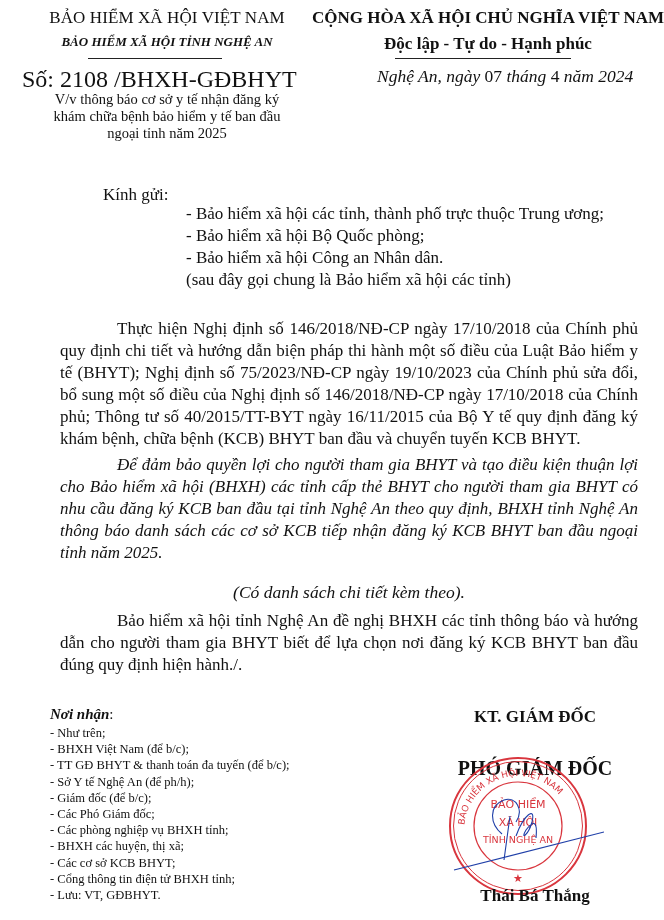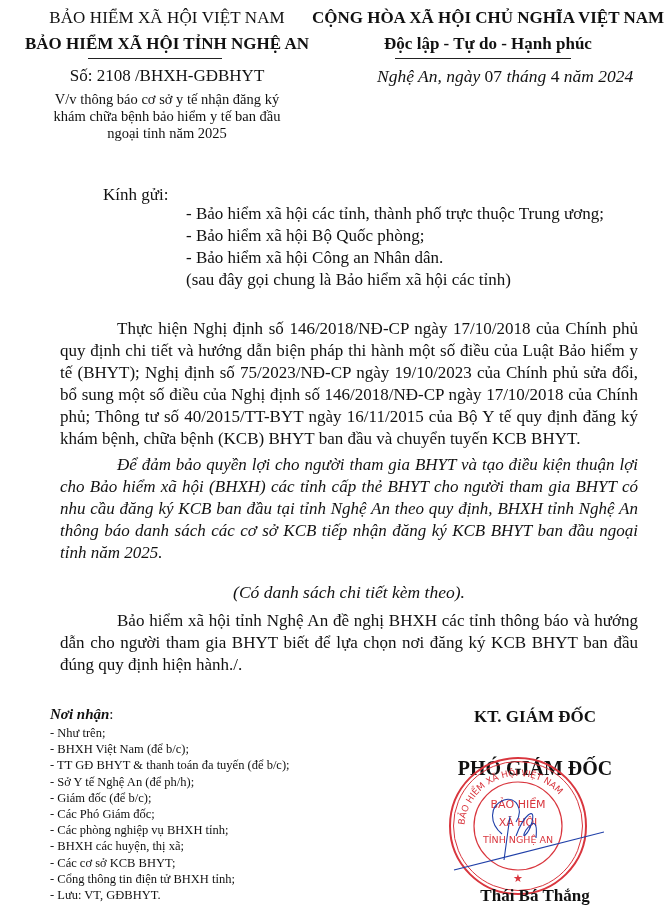--- a/index.html
+++ b/index.html
@@ -2,23 +2,23 @@
 <html><head>
   <meta charset="utf-8">
   <style>
     * { box-sizing: border-box; margin: 0; padding: 0; }
     html, body { width: 664px; height: 920px; background: #ffffff; overflow: hidden; }
     body { position: relative; font-family: "Liberation Serif", "DejaVu Serif", serif; color: #111111; }
     .abs { position: absolute; white-space: nowrap; }
 
     
     .org-parent { left: 22px; top: 8px; width: 290px; text-align: center; font-size: 17px; letter-spacing: 0.1px; }
-    .org-name { left: 22px; top: 34px; width: 290px; text-align: center; font-size: 17px; font-weight: bold; }
+    .org-name { left: 22px; top: 34px; width: 290px; text-align: center; font-size: 13px; font-weight: bold; font-style: italic; }
     .org-rule { left: 88px; top: 58px; width: 134px; height: 1px; background: #222; }
-    .doc-number { left: 22px; top: 66px; width: 290px; text-align: center; font-size: 17px; }
+    .doc-number { left: 22px; top: 66px; width: 290px; text-align: left; font-size: 24px; }
     .subject { left: 22px; top: 91px; width: 290px; text-align: center; font-size: 14.5px; line-height: 17px; white-space: normal; }
 
     
     .nation { left: 308px; top: 8px; width: 360px; text-align: center; font-size: 17px; font-weight: bold; }
     .motto { left: 308px; top: 34px; width: 360px; text-align: center; font-size: 17px; font-weight: bold; }
     .motto-rule { left: 395px; top: 58px; width: 176px; height: 1px; background: #222; }
     .place-date { left: 377px; top: 66px; font-size: 17.5px; font-style: italic; }
     .place-date .num { font-style: normal; }
 
     

